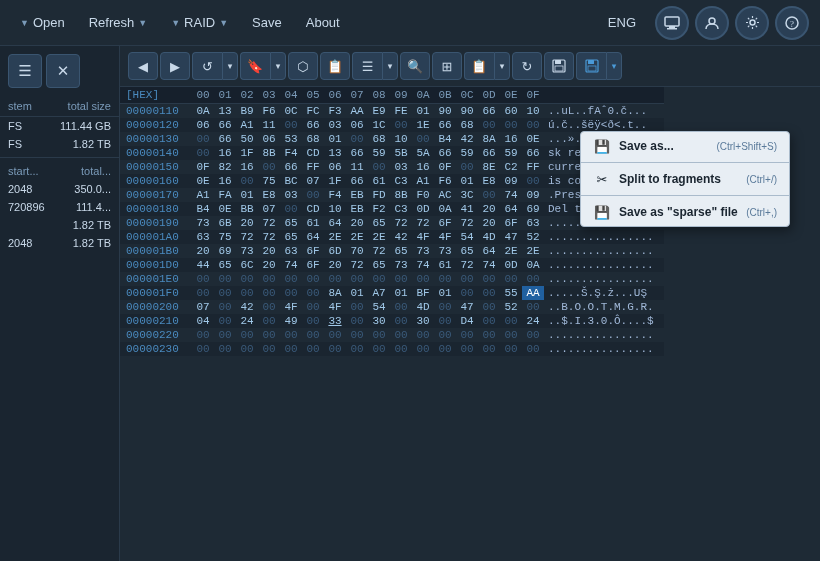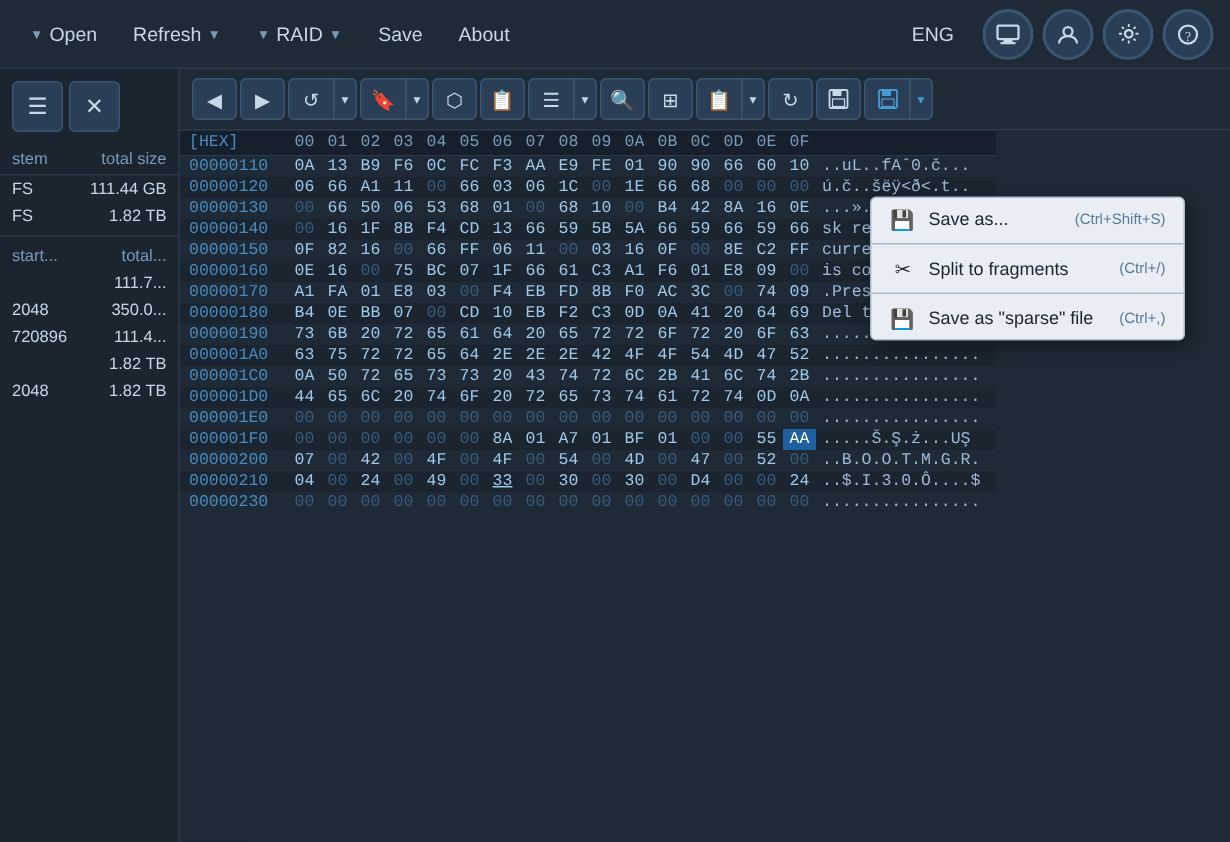--- a/index.html
+++ b/index.html
@@ -241,21 +241,21 @@
       color: #1a2530;
     }
     .context-menu-item .cm-icon {
       width: 18px;
       height: 14px;
       display: flex;
       align-items: center;
       justify-content: center;
       font-size: 13px;
     }
-    .context-menu-item .cm-label { flex: 1; }
+    .context-menu-item .cm-label { flex: 1; font-weight: bold; }
     .context-menu-item .cm-shortcut {
       color: #5a7a9a;
       font-size: 10px;
     }
     .context-menu-sep {
       height: 1px;
       background: #aabbcc;
       margin: 2px 0;
     }
 
@@ -332,24 +332,20 @@
       <span>111.44 GB</span>
     </div>
     <div class="sidebar-row">
       <span>FS</span>
       <span>1.82 TB</span>
     </div>
     <div class="sidebar-sep"></div>
     <div class="sidebar-row">
       <span style="color:#7a9ab8;">start...</span>
       <span style="color:#7a9ab8;">total...</span>
-    </div>
-    <div class="sidebar-row">
-      <span></span>
-      <span>111.7...</span>
     </div>
     <div class="sidebar-row">
       <span>2048</span>
       <span>350.0...</span>
     </div>
     <div class="sidebar-row">
       <span>720896</span>
       <span>111.4...</span>
     </div>
     <div class="sidebar-row">
@@ -631,37 +627,37 @@
                 <td style="color: rgb(160, 200, 232);">42</td>
                 <td style="color: rgb(160, 200, 232);">4F</td>
                 <td style="color: rgb(160, 200, 232);">4F</td>
                 <td style="color: rgb(160, 200, 232);">54</td>
                 <td style="color: rgb(160, 200, 232);">4D</td>
                 <td style="color: rgb(160, 200, 232);">47</td>
                 <td style="color: rgb(160, 200, 232);">52</td>
                 <td class="text-col">................</td>
               </tr>
               <tr>
-                <td class="addr">000001C0</td>
-                <td style="color: rgb(160, 200, 232);">0A</td>
-                <td style="color: rgb(160, 200, 232);">50</td>
+                <td class="addr">000001B0</td>
+                <td style="color: rgb(160, 200, 232);">20</td>
+                <td style="color: rgb(160, 200, 232);">69</td>
+                <td style="color: rgb(160, 200, 232);">73</td>
+                <td style="color: rgb(160, 200, 232);">20</td>
+                <td style="color: rgb(160, 200, 232);">63</td>
+                <td style="color: rgb(160, 200, 232);">6F</td>
+                <td style="color: rgb(160, 200, 232);">6D</td>
+                <td style="color: rgb(160, 200, 232);">70</td>
                 <td style="color: rgb(160, 200, 232);">72</td>
                 <td style="color: rgb(160, 200, 232);">65</td>
                 <td style="color: rgb(160, 200, 232);">73</td>
                 <td style="color: rgb(160, 200, 232);">73</td>
-                <td style="color: rgb(160, 200, 232);">20</td>
-                <td style="color: rgb(160, 200, 232);">43</td>
-                <td style="color: rgb(160, 200, 232);">74</td>
-                <td style="color: rgb(160, 200, 232);">72</td>
-                <td style="color: rgb(160, 200, 232);">6C</td>
-                <td style="color: rgb(160, 200, 232);">2B</td>
-                <td style="color: rgb(160, 200, 232);">41</td>
-                <td style="color: rgb(160, 200, 232);">6C</td>
-                <td style="color: rgb(160, 200, 232);">74</td>
-                <td style="color: rgb(160, 200, 232);">2B</td>
+                <td style="color: rgb(160, 200, 232);">65</td>
+                <td style="color: rgb(160, 200, 232);">64</td>
+                <td style="color: rgb(160, 200, 232);">2E</td>
+                <td style="color: rgb(160, 200, 232);">2E</td>
                 <td class="text-col">................</td>
               </tr>
               <tr>
                 <td class="addr">000001D0</td>
                 <td style="color: rgb(160, 200, 232);">44</td>
                 <td style="color: rgb(160, 200, 232);">65</td>
                 <td style="color: rgb(160, 200, 232);">6C</td>
                 <td style="color: rgb(160, 200, 232);">20</td>
                 <td style="color: rgb(160, 200, 232);">74</td>
                 <td style="color: rgb(160, 200, 232);">6F</td>
@@ -751,20 +747,40 @@
                 <td class="zero">00</td>
                 <td style="color: rgb(160, 200, 232);">30</td>
                 <td class="zero">00</td>
                 <td style="color: rgb(160, 200, 232);">D4</td>
                 <td class="zero">00</td>
                 <td class="zero">00</td>
                 <td style="color: rgb(160, 200, 232);">24</td>
                 <td class="text-col">..$.I.3.0.Ô....$</td>
               </tr>
               <tr>
+                <td class="addr">00000220</td>
+                <td class="zero">00</td>
+                <td class="zero">00</td>
+                <td class="zero">00</td>
+                <td class="zero">00</td>
+                <td class="zero">00</td>
+                <td class="zero">00</td>
+                <td class="zero">00</td>
+                <td class="zero">00</td>
+                <td class="zero">00</td>
+                <td class="zero">00</td>
+                <td class="zero">00</td>
+                <td class="zero">00</td>
+                <td class="zero">00</td>
+                <td class="zero">00</td>
+                <td class="zero">00</td>
+                <td class="zero">00</td>
+                <td class="text-col">................</td>
+              </tr>
+              <tr>
                 <td class="addr">00000230</td>
                 <td class="zero">00</td>
                 <td class="zero">00</td>
                 <td class="zero">00</td>
                 <td class="zero">00</td>
                 <td class="zero">00</td>
                 <td class="zero">00</td>
                 <td class="zero">00</td>
                 <td class="zero">00</td>
                 <td class="zero">00</td>

